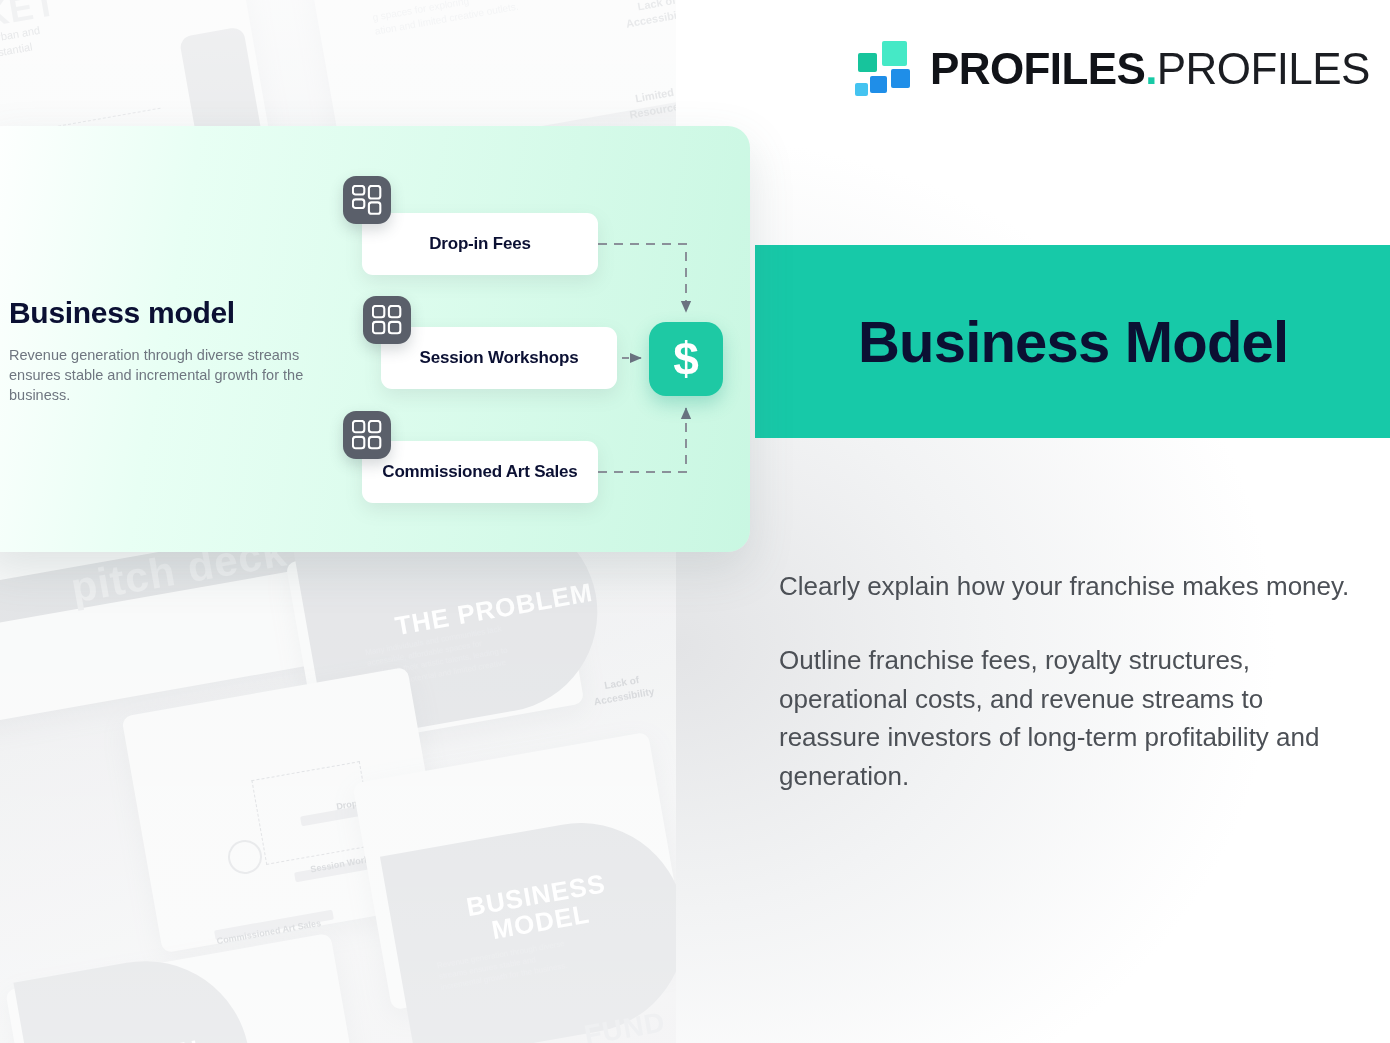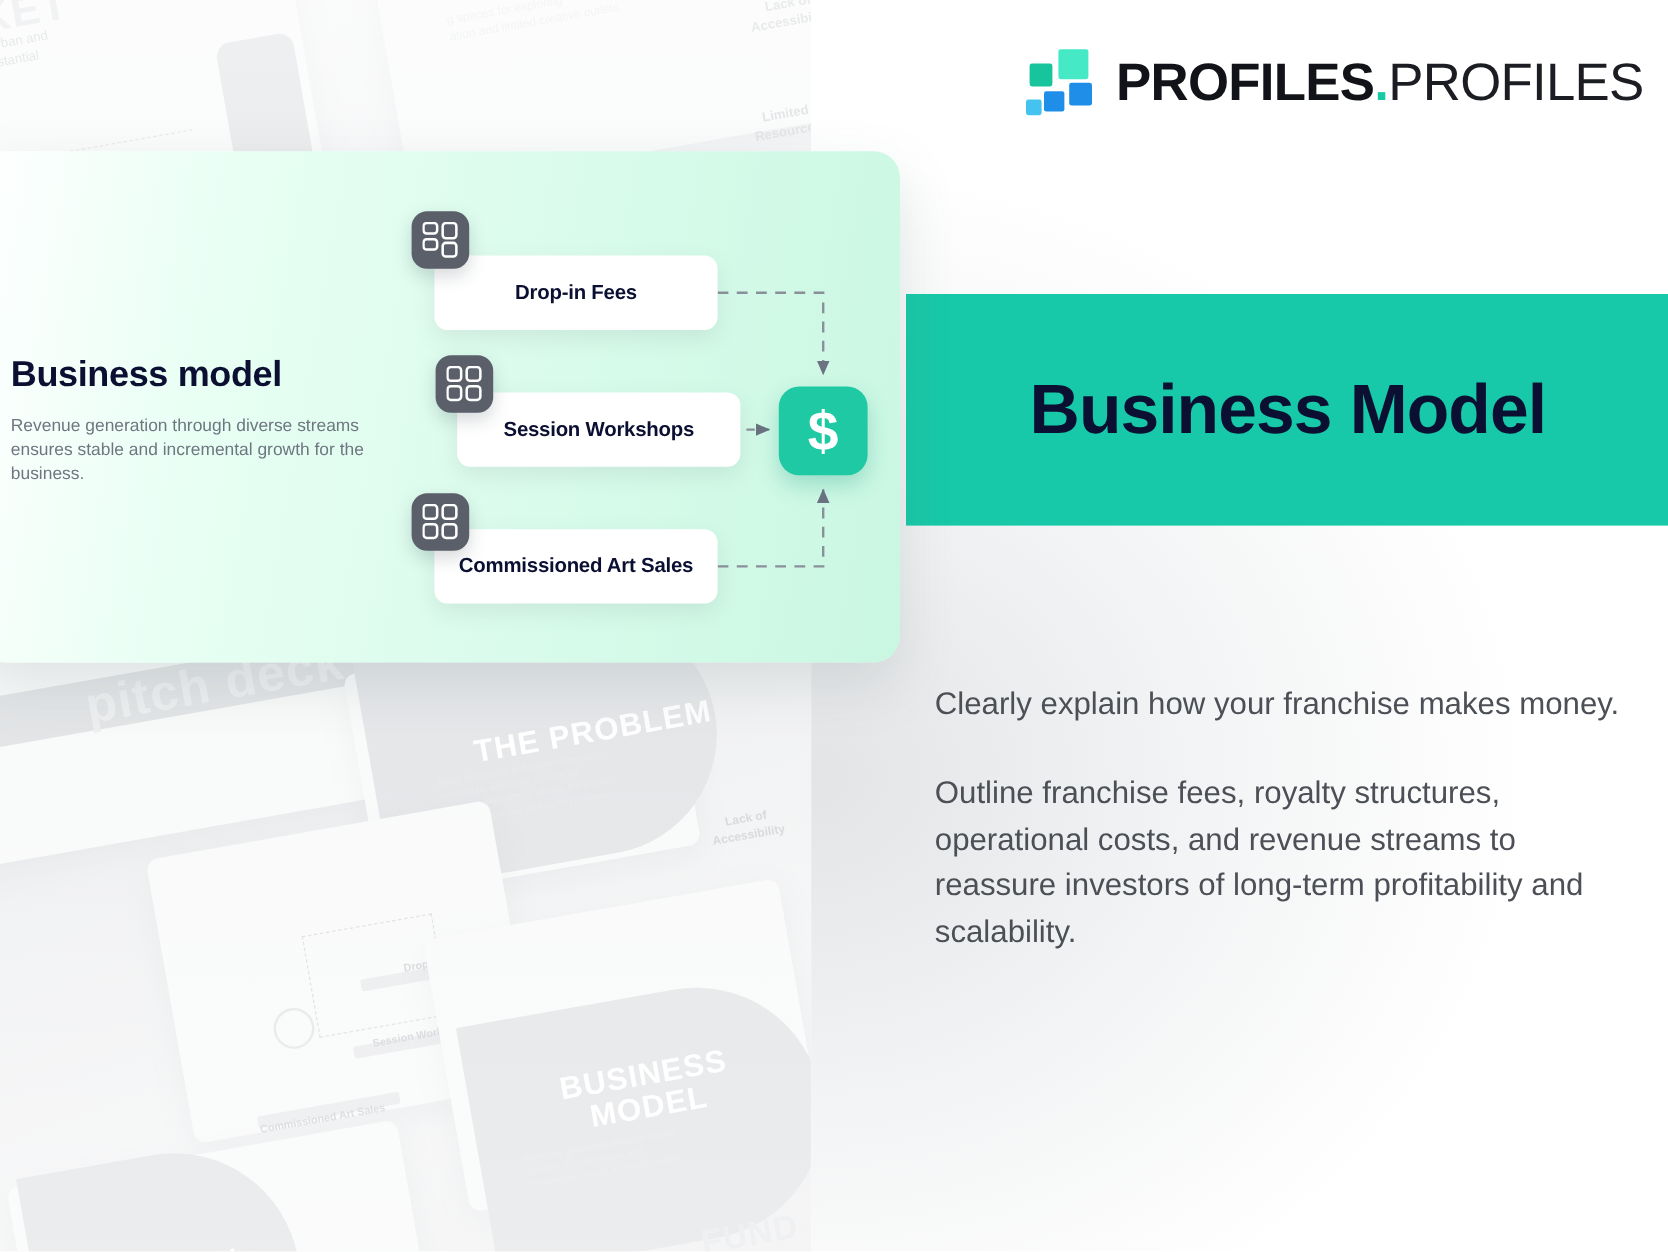--- a/index.html
+++ b/index.html
@@ -315,21 +315,21 @@
         <span class="strong">PROFILES</span><span class="dot">.</span><span class="light">PROFILES</span>
       </div>
     </div>
 
     <div id="title-band">
       <h1>Business Model</h1>
     </div>
 
     <div id="body-copy">
       <p>Clearly explain how your franchise makes money.</p>
-      <p>Outline franchise fees, royalty structures, operational costs, and revenue streams to reassure investors of long-term profitability and scalability.</p>
+      <p>Outline franchise fees, royalty structures, operational costs, and revenue streams to reassure investors of long-term profitability and generation.</p>
     </div>
 
   </div>
 
   <div id="card">
 
     <div id="card-head">
       <h2>Business model</h2>
       <p>Revenue generation through diverse streams ensures stable and incremental growth for the business.</p>
     </div>

